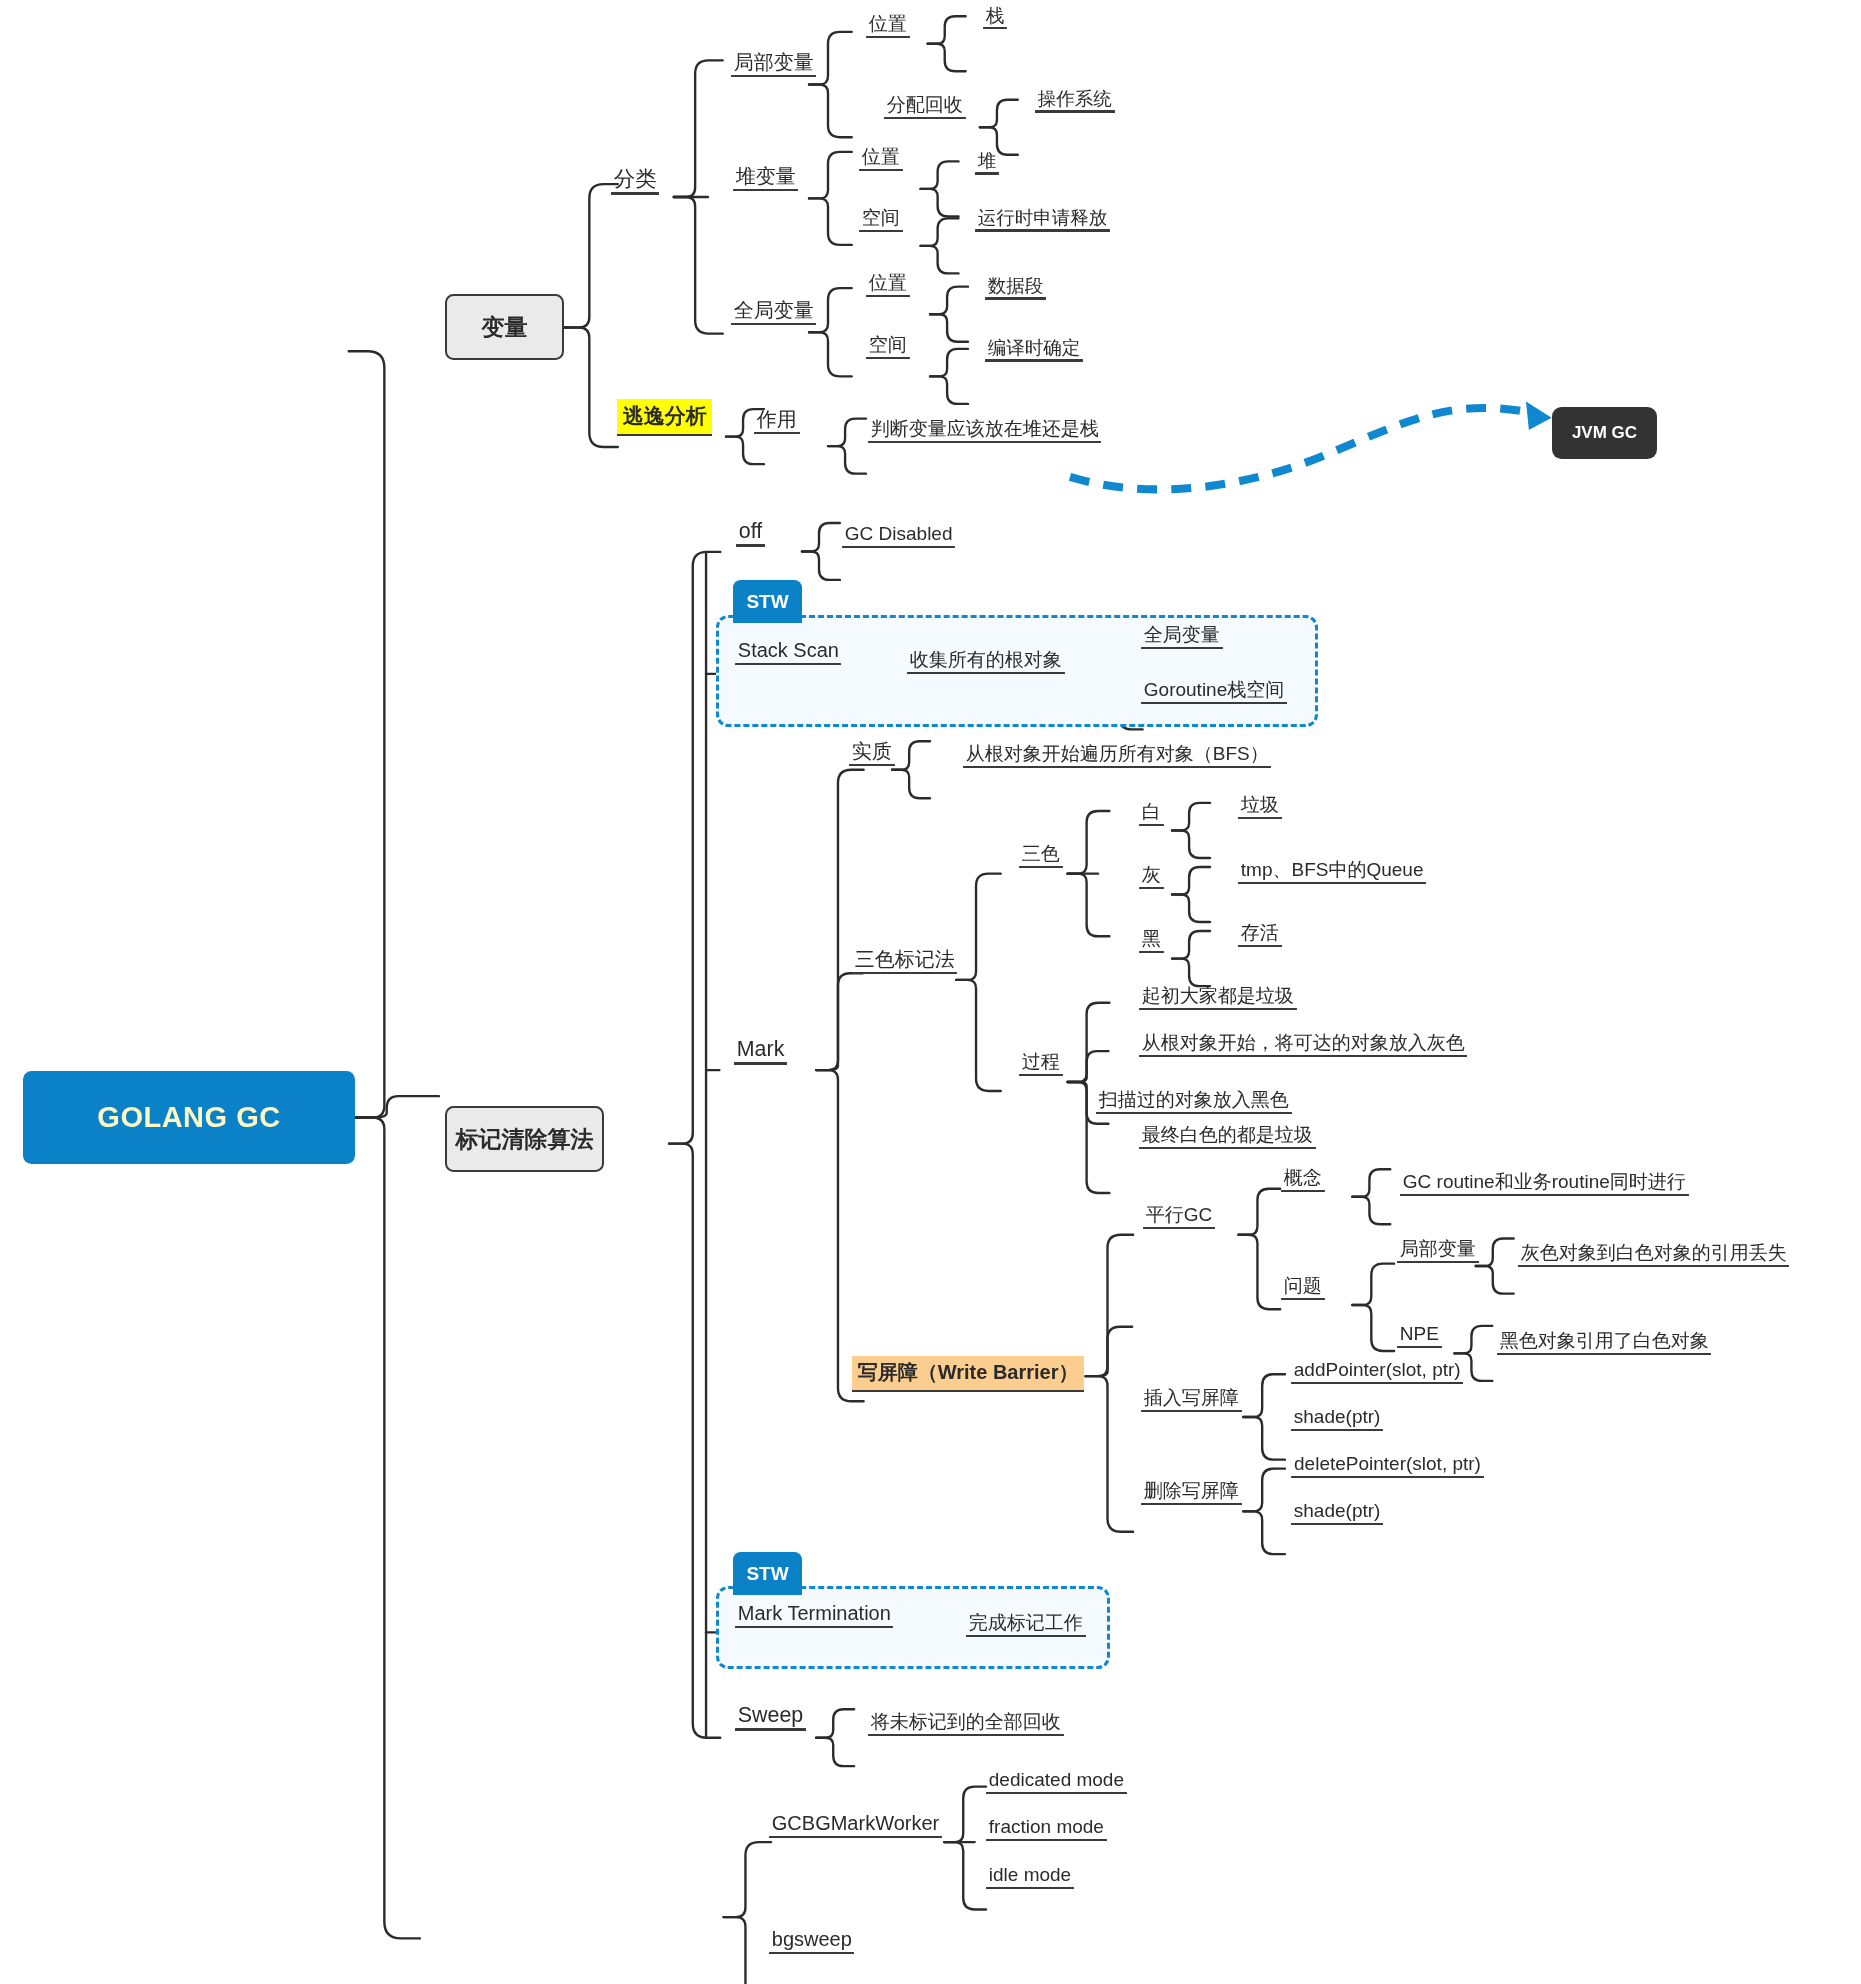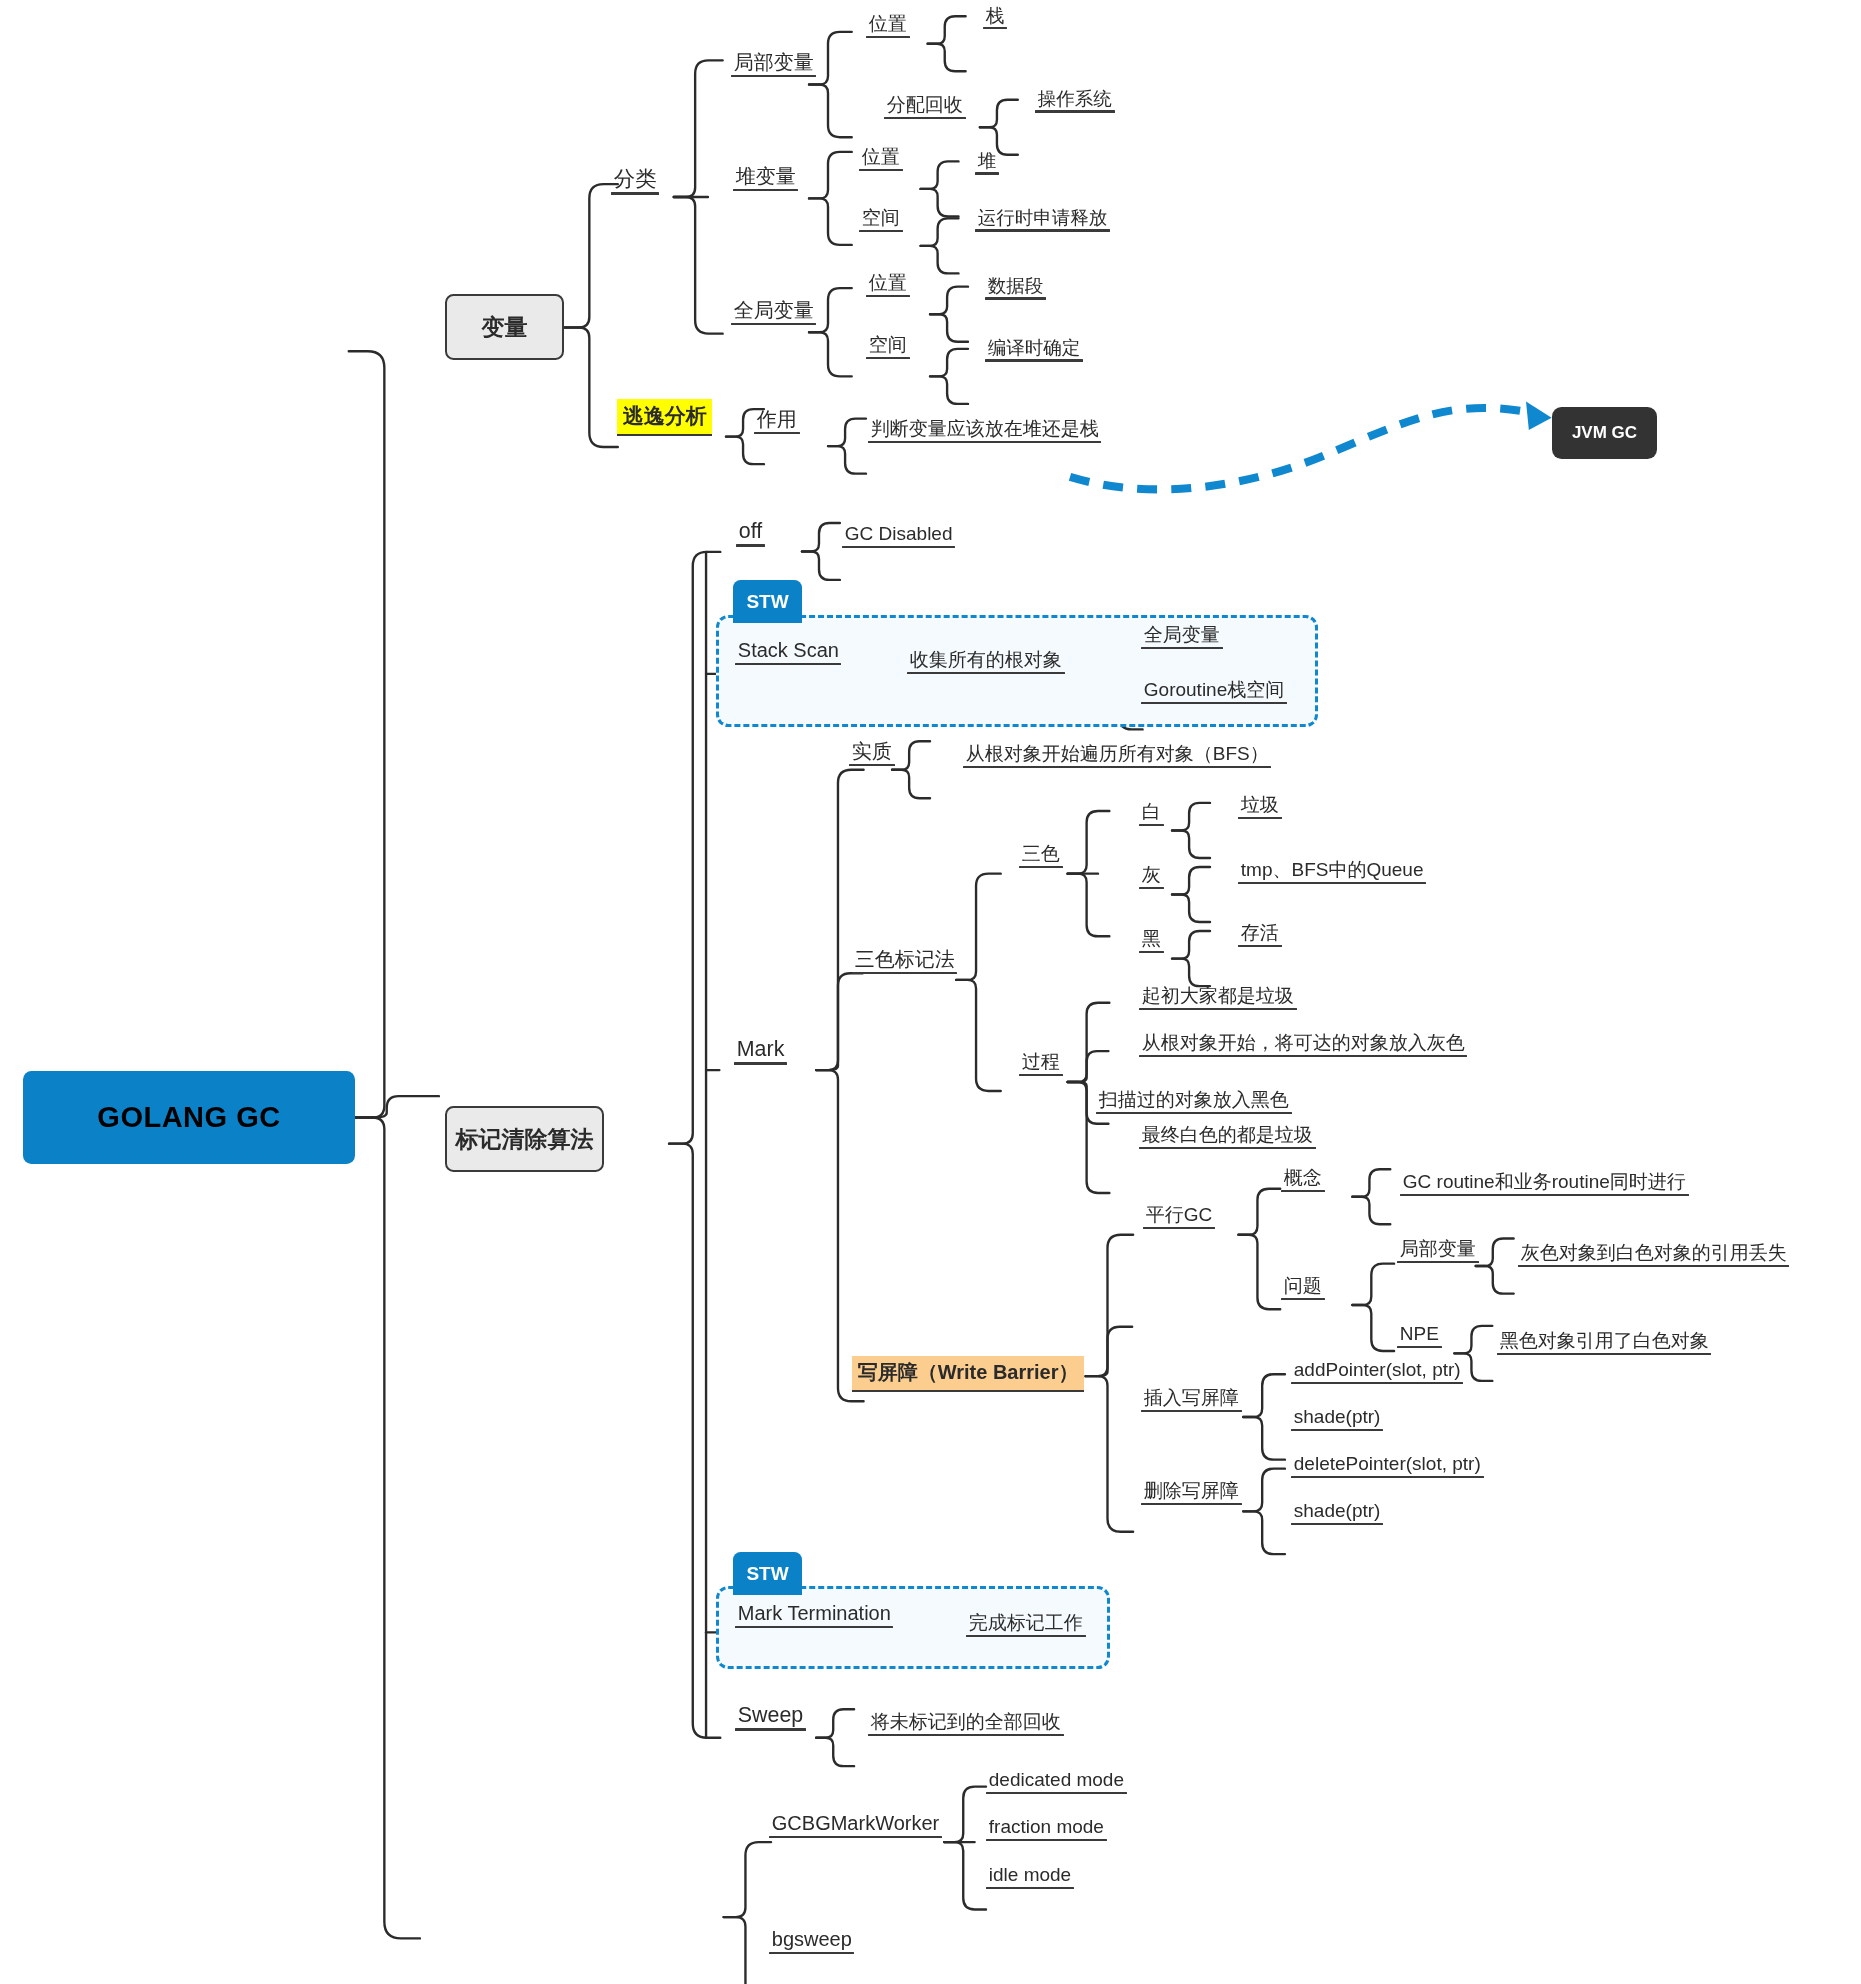--- a/index.html
+++ b/index.html
@@ -13,21 +13,21 @@
   .node .rule{display:block;height:2.4px;background:#3a3a3a;border-radius:0.5px;}
 
   .lvl1 .txt{font-size:21.4px;}
   .lvl2 .txt{font-size:20px;}
   .lvl3 .txt{font-size:19px;}
   .lvl4 .txt{font-size:18.5px;}
 
   
   .boxnode{position:absolute;display:flex;align-items:center;justify-content:center;
            white-space:nowrap;border-radius:8.5px;box-sizing:border-box;}
-  .box-root{background:#0b82c8;color:#000000;font-size:29px;font-weight:700;letter-spacing:0.5px;}
+  .box-root{background:#0b82c8;color:#fef9c3;font-size:29px;font-weight:700;letter-spacing:0.5px;}
   .box-gray{background:#eaeaea;color:#2b2b2b;border:2.8px solid #3a3a3a;font-size:23px;font-weight:700;}
   .box-dark{background:#333333;color:#fff;font-size:17px;font-weight:600;border-radius:9.5px;}
 
   
   .hl{position:absolute;white-space:nowrap;text-align:center;}
   .hl .txt{display:block;padding:2.8px 5.7px 3.8px 5.7px;font-weight:700;color:#2b2b2b;}
   .hl .rule{display:block;height:2.8px;background:#3a3a3a;}
   .hl-yellow .txt{background:#ffff00;font-size:21px;}
   .hl-orange .txt{background:#fbcd8f;font-size:20px;}
 
@@ -423,21 +423,21 @@
   </div>
   <div class="node lvl3" style="left:1291px;top:1407px;">
     <span class="txt">shade(ptr)</span>
     <span class="rule" style="width: 92px;"></span>
   </div>
 
   <div class="node lvl3" style="left:1141px;top:1481px;">
     <span class="txt">删除写屏障</span>
     <span class="rule" style="width: 101px;"></span>
   </div>
-  <div class="node lvl3" style="left:1291px;top:1454px;">
+  <div class="node lvl3" style="left:1291px;top:1454px;text-align:center;">
     <span class="txt">deletePointer(slot, ptr)</span>
     <span class="rule" style="width: 193px;"></span>
   </div>
   <div class="node lvl3" style="left:1291px;top:1501px;">
     <span class="txt">shade(ptr)</span>
     <span class="rule" style="width: 92px;"></span>
   </div>
 
   <div class="stwtab" style="left:733px;top:1552px;width:69px;height:43px;">
     <span>STW</span>

